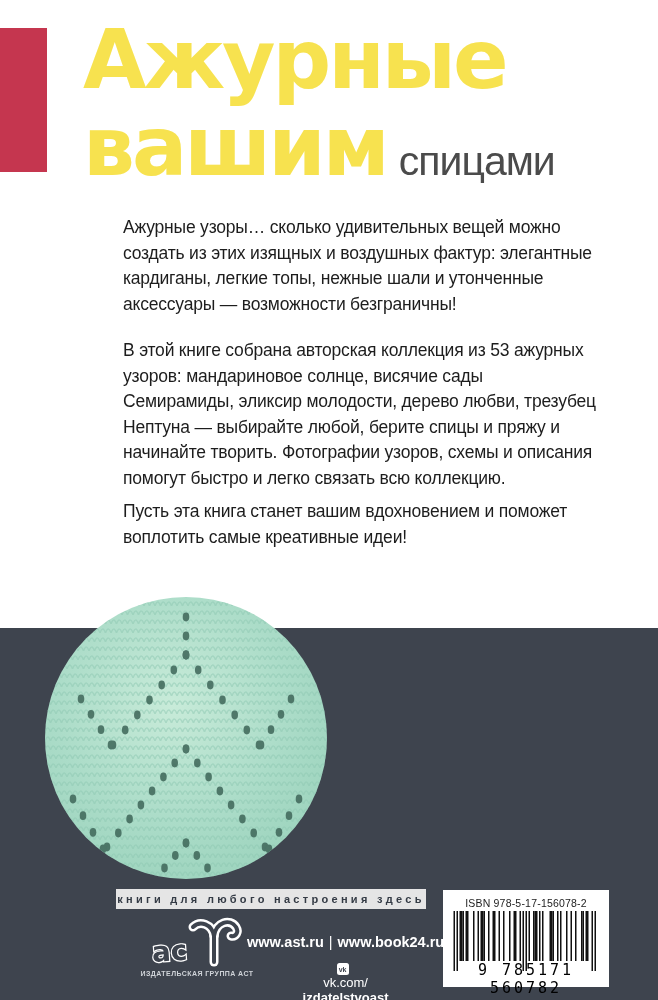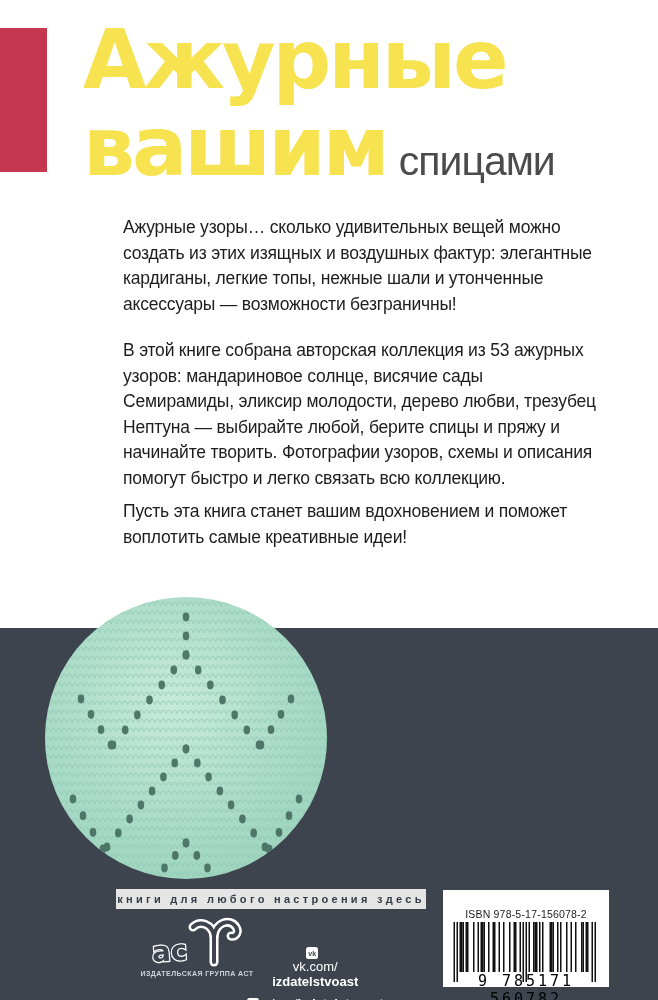--- a/index.html
+++ b/index.html
@@ -40,21 +40,21 @@
   .sites { font-size:14.5px; font-weight:700; letter-spacing:0; white-space:nowrap; }
   .sites .sep { font-weight:400; padding:0 5px; }
   .social-row { display:flex; align-items:center; margin-top:7px; font-size:13px; white-space:nowrap; }
   .social-row.first { margin-top:13px;flex-direction:column; }
   .badge { display:inline-flex; align-items:center; justify-content:center; width:12px; height:12px;
            border-radius:2.5px; background:#ffffff; color:#3e444e; font-size:7px; font-weight:700;
            margin-right:6px; line-height:1; }
   .social-row b { font-weight:700; }
 
   .barcode-box { position:absolute; left:443px; top:262px; width:166px; height:97px;
-                 background:#ffffff; padding:18px 7px 0 7px; }
+                 background:#ffffff; padding:7px 7px 0 7px; }
   .isbn { color:#1c1c1c; font-size:10.5px; text-align:center; letter-spacing:0.2px; white-space:nowrap; }
   .bars-svg { display:block; margin:2px auto 0 auto; }
   .bc-digits { margin-top:-12px; text-align:center; color:#000000; font-size:15px;
                letter-spacing:3px; font-family:"DejaVu Sans Mono", monospace; background:transparent; }
 </style>
 </head>
 <body>
 
 <div class="page">
 
@@ -174,20 +174,23 @@
             <path d="M76 26 C74 14 62 10 55 17"></path>
             <path d="M76 26 C78 12 92 8 98 17 C101 22 98 27 93 26"></path>
           </g>
         </g>
         <text x="14" y="51" font-family="DejaVu Sans, sans-serif" font-size="28" font-weight="700" fill="#3e444e" stroke="#ffffff" stroke-width="2.4" paint-order="stroke" transform="rotate(-4 30 46)">ас</text>
       </svg>
       <div class="publisher-label">ИЗДАТЕЛЬСКАЯ ГРУППА АСТ</div>
     </div>
 
     <div class="links">
+      <div class="sites">
+        <span>www.ast.ru</span><span class="sep">|</span><span>www.book24.ru</span>
+      </div>
       <div class="social-row first">
         <span class="badge">vk</span>
         <span>vk.com/</span>
           <b>izdatelstvoast</b>
       </div>
       <div class="social-row">
         <span class="badge">ok</span>
         <span>ok.ru/</span>
           <b>izdatelstvoast</b>
       </div>

